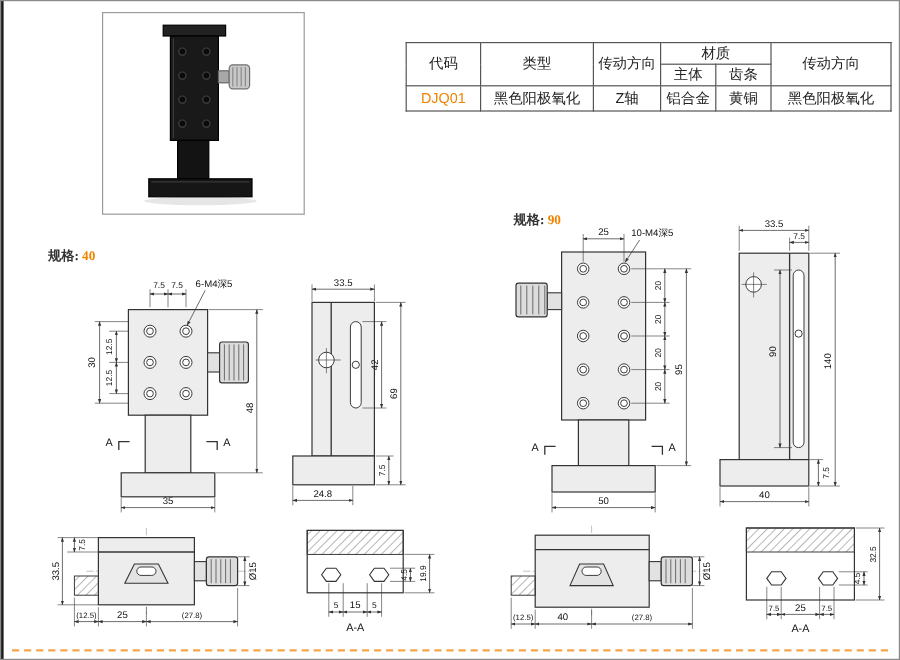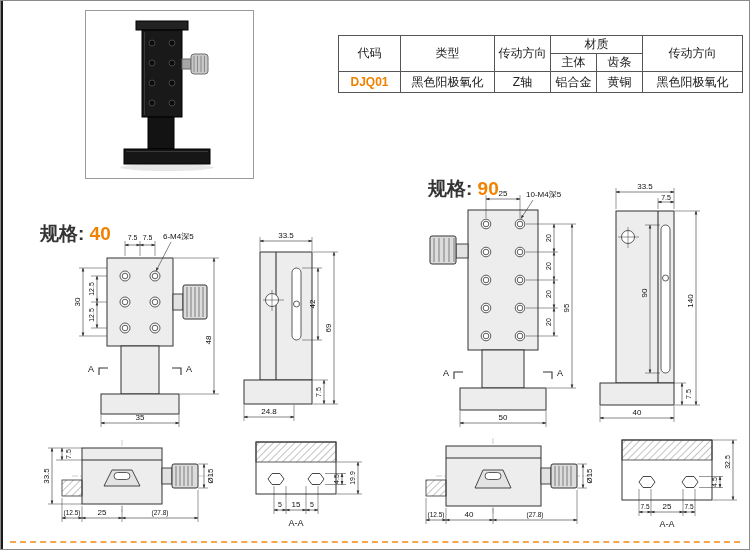--- a/index.html
+++ b/index.html
@@ -5,22 +5,22 @@
   html,body{margin:0;padding:0;}
   body{width:750px;height:550px;position:relative;background:#fff;
        font-family:"Liberation Sans","DejaVu Sans",sans-serif;overflow:hidden;}
   .frame{position:absolute;left:0;top:0;width:748px;height:548px;border:1px solid #8a8a8a;pointer-events:none;}
   .left-bar{position:absolute;left:0;top:0;width:3px;height:550px;background:#1a1a1a;}
   .bottom-dash{position:absolute;left:10px;right:10px;bottom:7px;border-top:2px dashed #f5a54a;height:0;}
   .photo-box{position:absolute;left:85px;top:10px;width:167px;height:167px;border:1px solid #9a9a9a;background:#fff;}
   .spec-table{position:absolute;left:338px;top:35px;border-collapse:collapse;font-size:12px;color:#222;background:#fff;table-layout:fixed;}
   .spec-table td{border:1px solid #555;text-align:center;padding:0 2px;height:15px;overflow:hidden;white-space:nowrap;}
   .spec-table tr.data td{height:20px;}
-  .spec-table td.code{color:#f08200;font-weight:bold;}
-  .spec-label{position:absolute;font-size:19px;font-weight:bold;color:#333;}
+  .spec-table td.code{color:#f08200;font-weight:normal;}
+  .spec-label{position:absolute;font-size:11px;font-weight:bold;color:#333;font-family:Liberation Serif, serif;}
   .spec-label .val{color:#f08200;}
   .drawing{position:absolute;}
   .ol{fill:#ededed;stroke:#333;stroke-width:1;}
   .hole{fill:#fff;stroke:#333;stroke-width:0.8;}
   .ln{stroke:#333;stroke-width:1.1;fill:none;}
   .dim{stroke:#333;stroke-width:0.6;fill:none;}
   .ext{stroke:#333;stroke-width:0.5;fill:none;}
   .cl{stroke:#999;stroke-width:0.5;stroke-dasharray:6 2 1.5 2;fill:none;}
   .knob{fill:#dcdcdc;stroke:#333;stroke-width:1;}
   .shaft{fill:#e2e2e2;stroke:#333;stroke-width:0.9;}
@@ -96,21 +96,21 @@
       <td class="code">DJQ01</td>
       <td>黑色阳极氧化</td>
       <td>Z轴</td>
       <td>铝合金</td>
       <td>黄铜</td>
       <td>黑色阳极氧化</td>
     </tr>
   </tbody>
 </table>
 
-<div class="spec-label" style="left:40px;top:221px">
+<div class="spec-label" style="left:40px;top:206px">
   <span>规格:</span>
   <span class="val">40</span>
 </div>
 <div class="spec-label" style="left:428px;top:176px">
   <span>规格:</span>
   <span class="val">90</span>
 </div>
 
 <svg class="drawing" style="left:45px;top:228px" width="192" height="200" viewBox="0 0 192 200">
   <defs>

